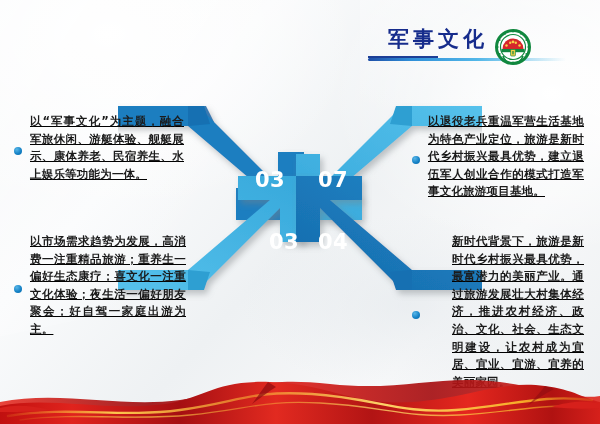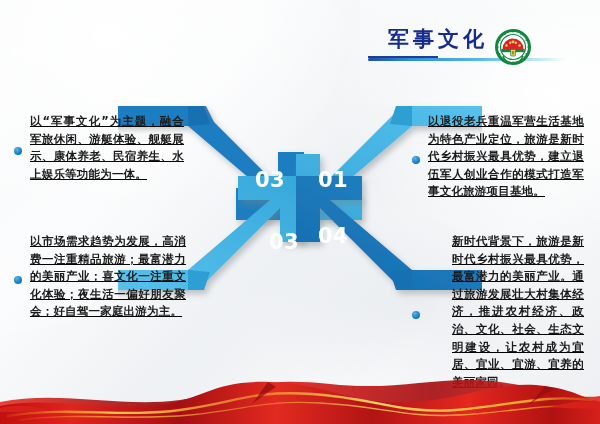--- a/index.html
+++ b/index.html
@@ -136,21 +136,21 @@
     position: absolute;
     font-size: 21px;
     font-weight: bold;
     color: #ffffff;
     letter-spacing: 0.5px;
     line-height: 1;
   }
   #num-01 { left: 255px; top: 170px; }
   #num-02 { left: 318px; top: 170px; }
   #num-03 { left: 269px; top: 232px; }
-  #num-04 { left: 318px; top: 226px; }
+  #num-04 { left: 318px; top: 232px; }
 
   
   #ribbon {
     position: absolute;
     left: 0;
     bottom: 0;
     width: 600px;
     height: 64px;
   }
   #ribbon svg { display: block; }
@@ -257,37 +257,37 @@
       </g>
 
       <g filter="url(#softShadow)">
         <path d="M 374,198 L 284,198 L 202,116 L 202,150 L 178,150 L 178,84 L 244,84 L 244,108 L 212,108 L 294,178 L 374,178 Z" fill="url(#gDark2)"></path>
         <path d="M 294,198 L 278,198 L 272,180 L 294,178 Z" fill="#176fb2"></path>
       </g>
     </svg>
   </div>
 
   <div class="num" id="num-01">03</div>
-  <div class="num" id="num-02">01</div>
+  <div class="num" id="num-02">07</div>
   <div class="num" id="num-03">03</div>
   <div class="num" id="num-04">04</div>
 
   <div class="txt-block" id="tb-1">
     <span class="bullet"></span>
     <span class="para">以“军事文化”为主题，融合军旅休闲、游艇体验、舰艇展示、康体养老、民宿养生、水上娱乐等功能为一体。</span>
   </div>
 
   <div class="txt-block" id="tb-2">
     <span class="bullet"></span>
     <span class="para">以退役老兵重温军营生活基地为特色产业定位，旅游是新时代乡村振兴最具优势，建立退伍军人创业合作的模式打造军事文化旅游项目基地。</span>
   </div>
 
   <div class="txt-block" id="tb-3">
     <span class="bullet"></span>
-    <span class="para">以市场需求趋势为发展，高消费一注重精品旅游；最富潜力的美丽产业；喜文化一注重文化体验；夜生活一偏好朋友聚会；好自驾一家庭出游为主。</span>
+    <span class="para">以市场需求趋势为发展，高消费一注重精品旅游；重养生一偏好生态康疗；喜文化一注重文化体验；夜生活一偏好朋友聚会；好自驾一家庭出游为主。</span>
   </div>
 
   <div class="txt-block" id="tb-4">
     <span class="bullet"></span>
     <span class="para">新时代背景下，旅游是新时代乡村振兴最具优势，最富潜力的美丽产业。通过旅游发展壮大村集体经济，推进农村经济、政治、文化、社会、生态文明建设，让农村成为宜居、宜业、宜游、宜养的美丽家园。</span>
   </div>
 
   <div id="ribbon">
     <svg width="600" height="64" viewBox="0 0 600 64" aria-hidden="true">
       <defs>

